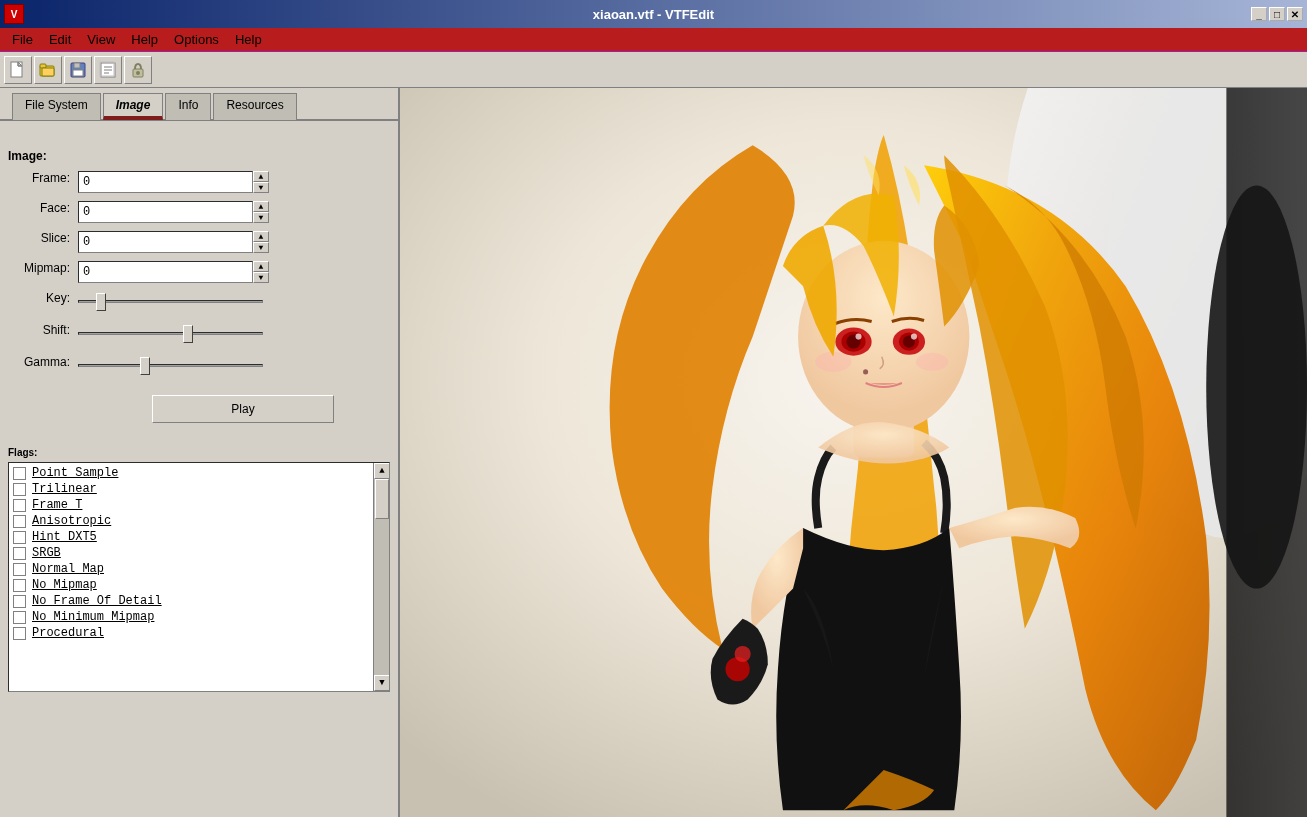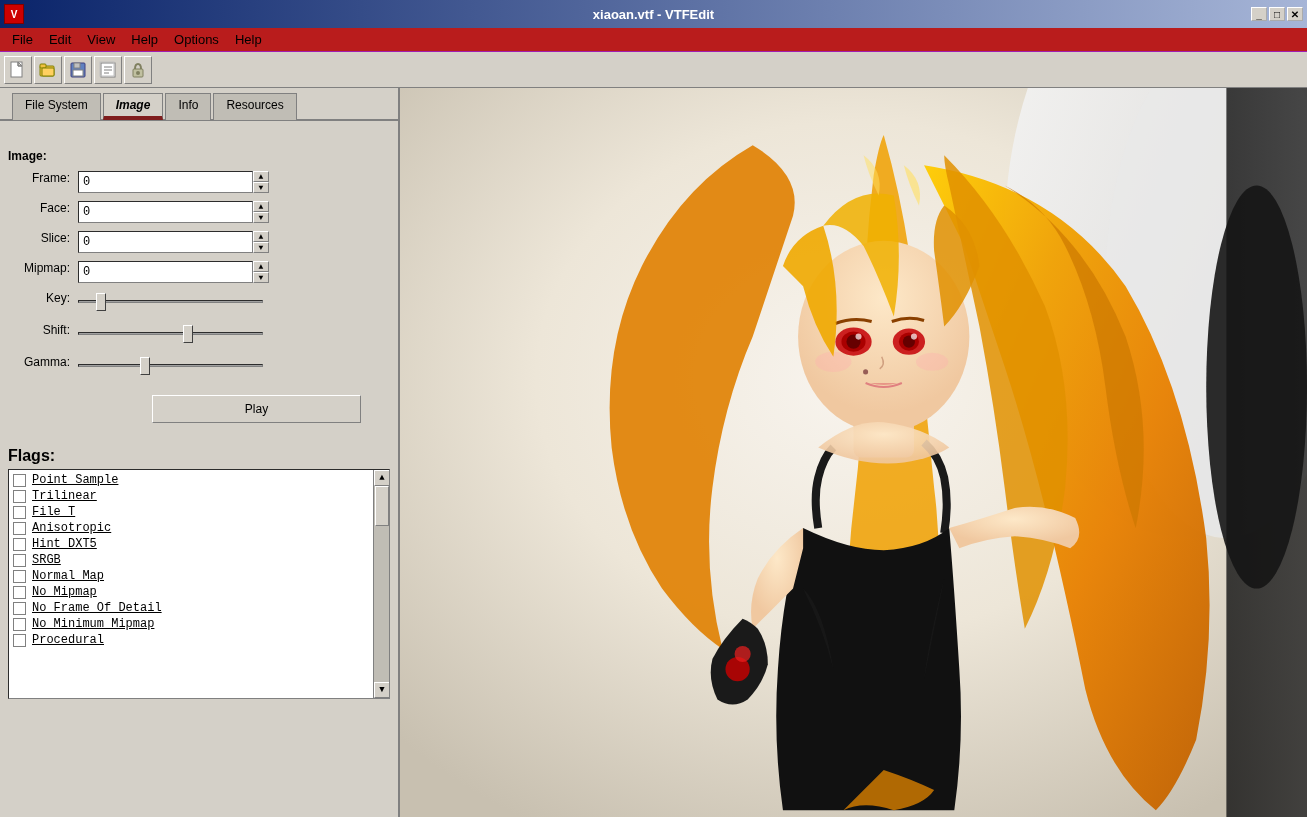--- a/index.html
+++ b/index.html
@@ -197,38 +197,38 @@
       height: 18px;
       background: #d4d0c8;
       border: 1px solid #404040;
       border-top-color: #ffffff;
       border-left-color: #ffffff;
       margin-top: -8px;
     }
 
     
     #play-btn {
-      width: 209px;
+      width: 182px;
       height: 28px;
       background: #d4d0c8;
       border: 1px solid #808080;
       border-top-color: #ffffff;
       border-left-color: #ffffff;
       font-family: Arial, sans-serif;
       font-size: 12px;
       cursor: pointer;
       margin-left: 72px;
       margin-top: 8px;
       margin-bottom: 12px;
     }
 
     
     .flags-label {
       font-family: Arial, sans-serif;
-      font-size: 16px;
+      font-size: 10px;
       font-weight: bold;
       margin-bottom: 4px;
       margin-top: 8px;
     }
     .flags-list-container {
       display: flex;
       border: 1px inset #808080;
       background: white;
       height: 230px;
       overflow: hidden;
@@ -469,21 +469,21 @@
         <div class="flag-item">
               <div class="flag-checkbox"></div>
               <span>Point Sample</span>
             </div>
             <div class="flag-item">
               <div class="flag-checkbox"></div>
               <span>Trilinear</span>
             </div>
             <div class="flag-item">
               <div class="flag-checkbox"></div>
-              <span>File T</span>
+              <span>Frame T</span>
             </div>
             <div class="flag-item">
               <div class="flag-checkbox"></div>
               <span>Anisotropic</span>
             </div>
             <div class="flag-item">
               <div class="flag-checkbox"></div>
               <span>Hint DXT5</span>
             </div>
             <div class="flag-item">

